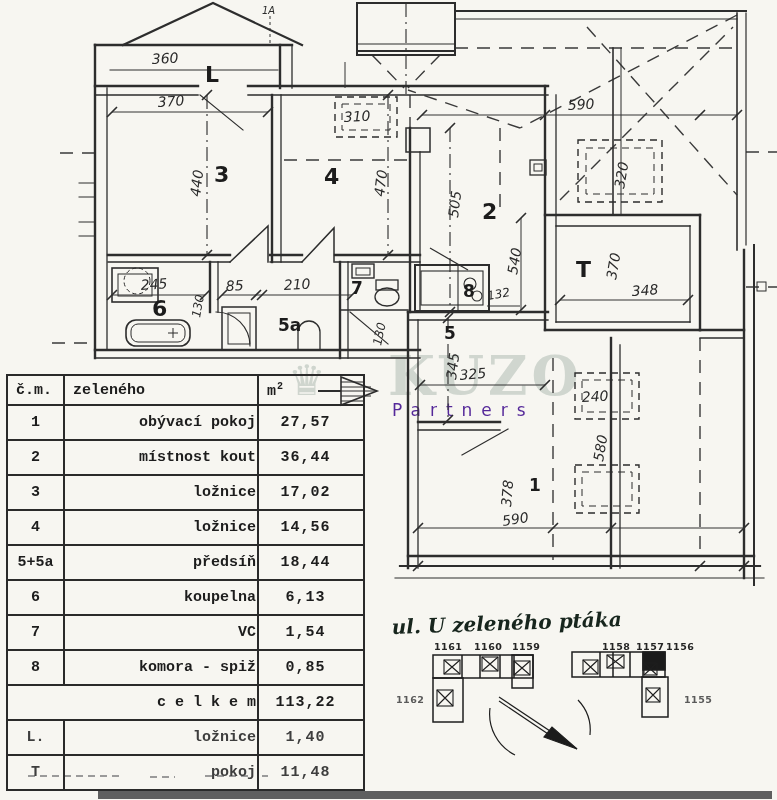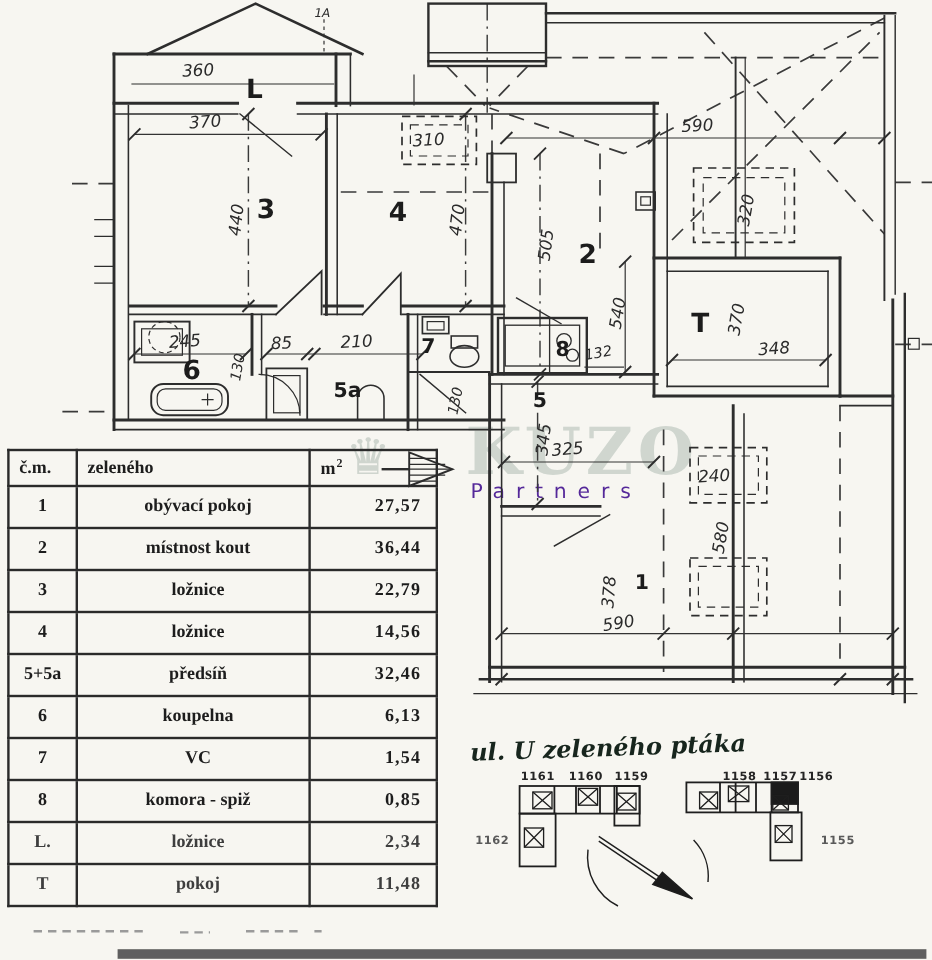--- a/index.html
+++ b/index.html
@@ -8,27 +8,27 @@
   
   .watermark{position:absolute;left:0;top:0;width:777px;height:800px;pointer-events:none;}
   .wm-crown{position:absolute;left:288px;top:356px;font-size:42px;color:#c9d0c9;opacity:.85;}
   .wm-text{position:absolute;left:388px;top:344px;font-size:54px;font-weight:bold;
            letter-spacing:4px;color:#ccd3cc;opacity:.9;font-family:"DejaVu Serif",serif;}
   .wm-sub{position:absolute;left:392px;top:400px;font-size:17px;letter-spacing:9px;
           color:#4c1d95;opacity:.95;font-family:"DejaVu Sans",sans-serif;}
   svg.plan{position:absolute;left:0;top:0;}
   
   table.areas{position:absolute;left:6px;top:374px;border-collapse:collapse;background:transparent;
-      font-family:Liberation Serif, serif;color:#1d1d1d;font-size:15px;padding-left:23px;}
+      font-family:Liberation Mono, monospace;color:#1d1d1d;font-size:15px;padding-left:23px;}
   table.areas td,table.areas th{border:2px solid #2a2a2a;font-weight:bold;}
   table.areas th{height:26px;font-size:15px;text-align:left;padding-left:8px;}
   table.areas td{height:31px;}
   .col-num{width:46px;text-align:center;}
-  .col-room{width:182px;text-align:center;padding-left:9px;}
-  .col-area{width:84px;text-align:right;padding-right:12px;letter-spacing:1px;}
+  .col-room{width:182px;text-align:right;padding-left:9px;}
+  .col-area{width:84px;text-align:center;padding-right:12px;letter-spacing:1px;}
   th.col-area{text-align:center;padding-left:0;}
   sup{font-size:10px;}
   .faded{color:#3e3e3e;}
   
   .dim{font:italic 14px "DejaVu Sans",sans-serif;fill:#2b2b2b;}
   .dim-s{font:italic 12px "DejaVu Sans",sans-serif;fill:#2b2b2b;}
   .room{font:bold 22px "DejaVu Sans",sans-serif;fill:#1c1c1c;}
   .room-s{font:bold 17px "DejaVu Sans",sans-serif;fill:#1c1c1c;}
   .tiny{font:bold 9.5px "DejaVu Sans",sans-serif;fill:#252525;letter-spacing:.5px;}
   .tiny-f{font:bold 9.5px "DejaVu Sans",sans-serif;fill:#5a5a5a;letter-spacing:.5px;}
@@ -344,51 +344,55 @@
       <td class="col-area">27,57</td>
     </tr>
     <tr>
       <td class="col-num">2</td>
       <td class="col-room">místnost kout</td>
       <td class="col-area">36,44</td>
     </tr>
     <tr>
       <td class="col-num">3</td>
       <td class="col-room">ložnice</td>
-      <td class="col-area">22,79</td>
+      <td class="col-area">17,02</td>
     </tr>
     <tr>
       <td class="col-num">4</td>
       <td class="col-room">ložnice</td>
       <td class="col-area">14,56</td>
     </tr>
     <tr>
       <td class="col-num">5+5a</td>
       <td class="col-room">předsíň</td>
-      <td class="col-area">32,46</td>
+      <td class="col-area">18,44</td>
     </tr>
     <tr>
       <td class="col-num">6</td>
       <td class="col-room">koupelna</td>
       <td class="col-area">6,13</td>
     </tr>
     <tr>
       <td class="col-num">7</td>
       <td class="col-room">VC</td>
       <td class="col-area">1,54</td>
     </tr>
     <tr>
       <td class="col-num">8</td>
       <td class="col-room">komora - spiž</td>
       <td class="col-area">0,85</td>
     </tr>
+    <tr>
+      <td class="col-room" colspan="2" style="padding-left:12px;">c e l k e m</td>
+      <td class="col-area">113,22</td>
+    </tr>
     <tr class="faded">
       <td class="col-num">L.</td>
       <td class="col-room">ložnice</td>
-      <td class="col-area">2,34</td>
+      <td class="col-area">1,40</td>
     </tr>
     <tr class="faded">
       <td class="col-num">T</td>
       <td class="col-room">pokoj</td>
       <td class="col-area">11,48</td>
     </tr>
   </tbody>
     </table>
 
 </div>

